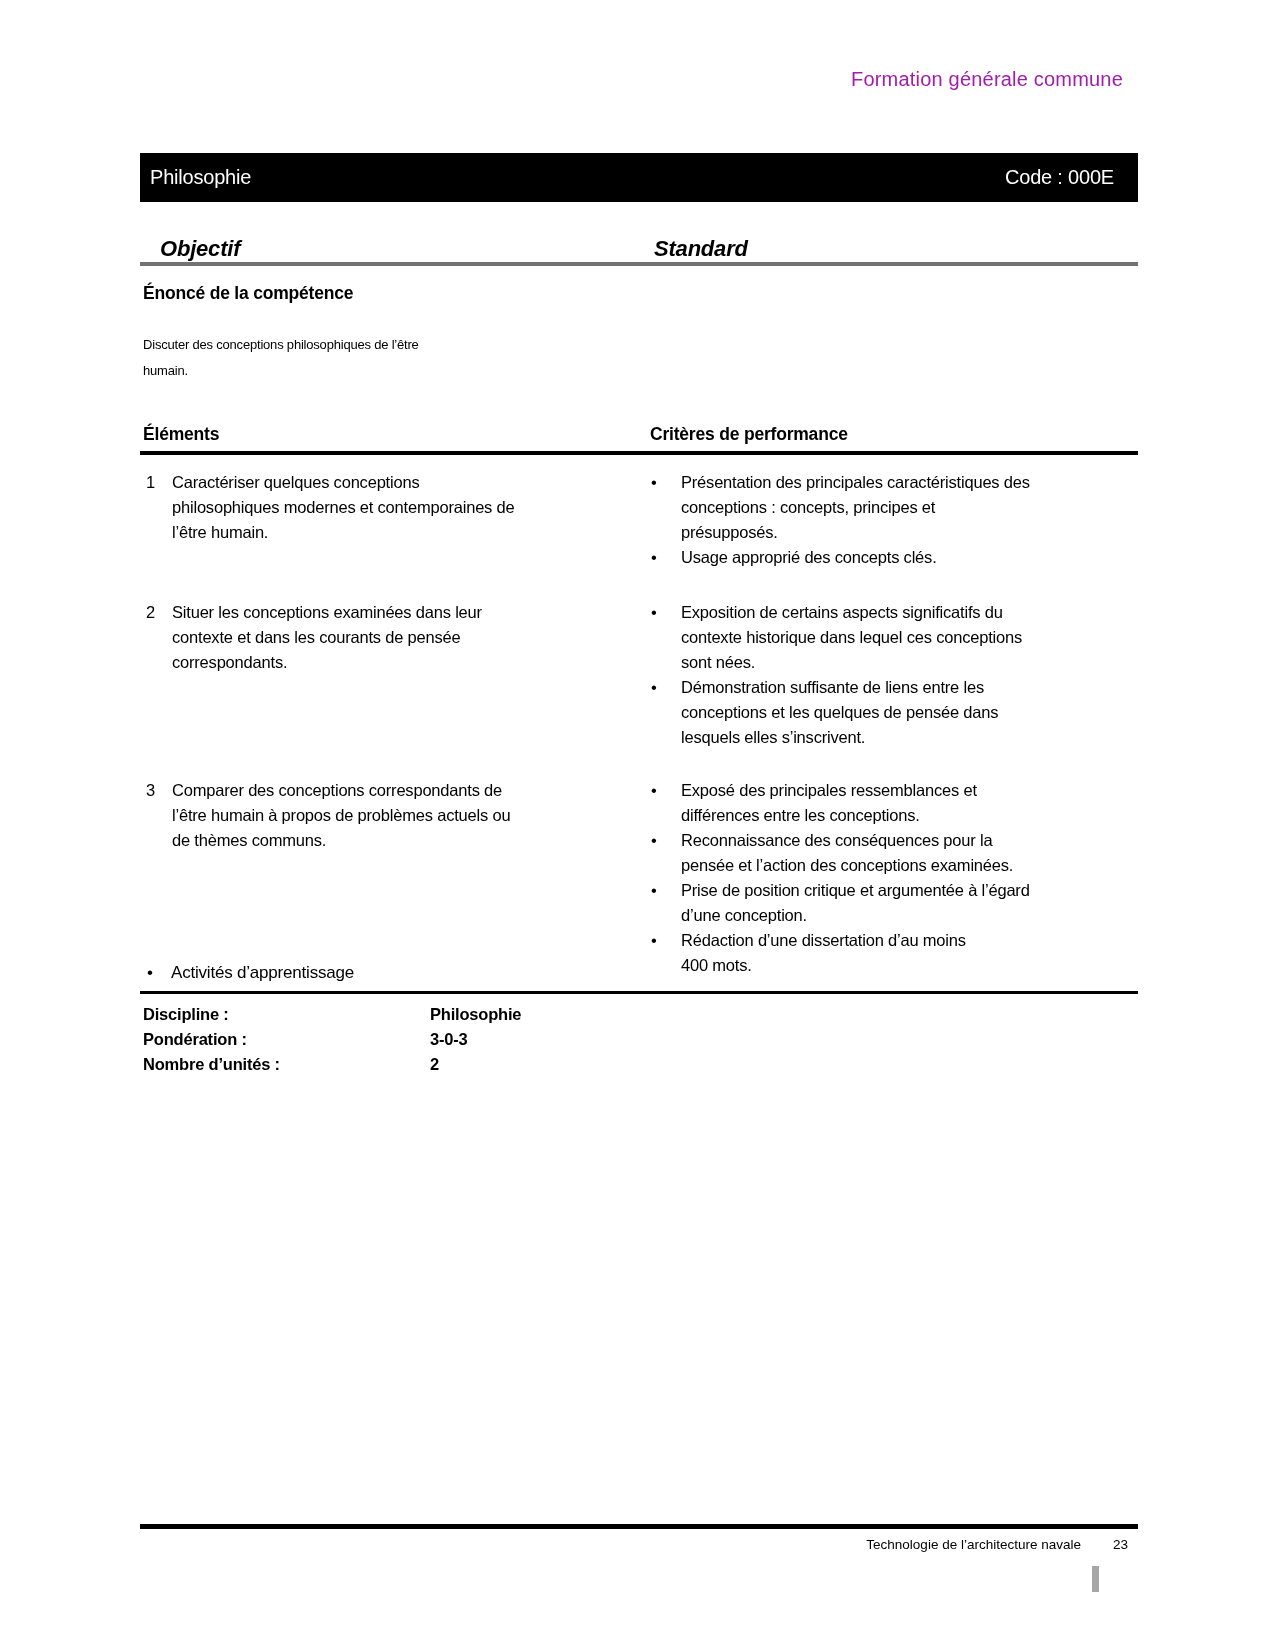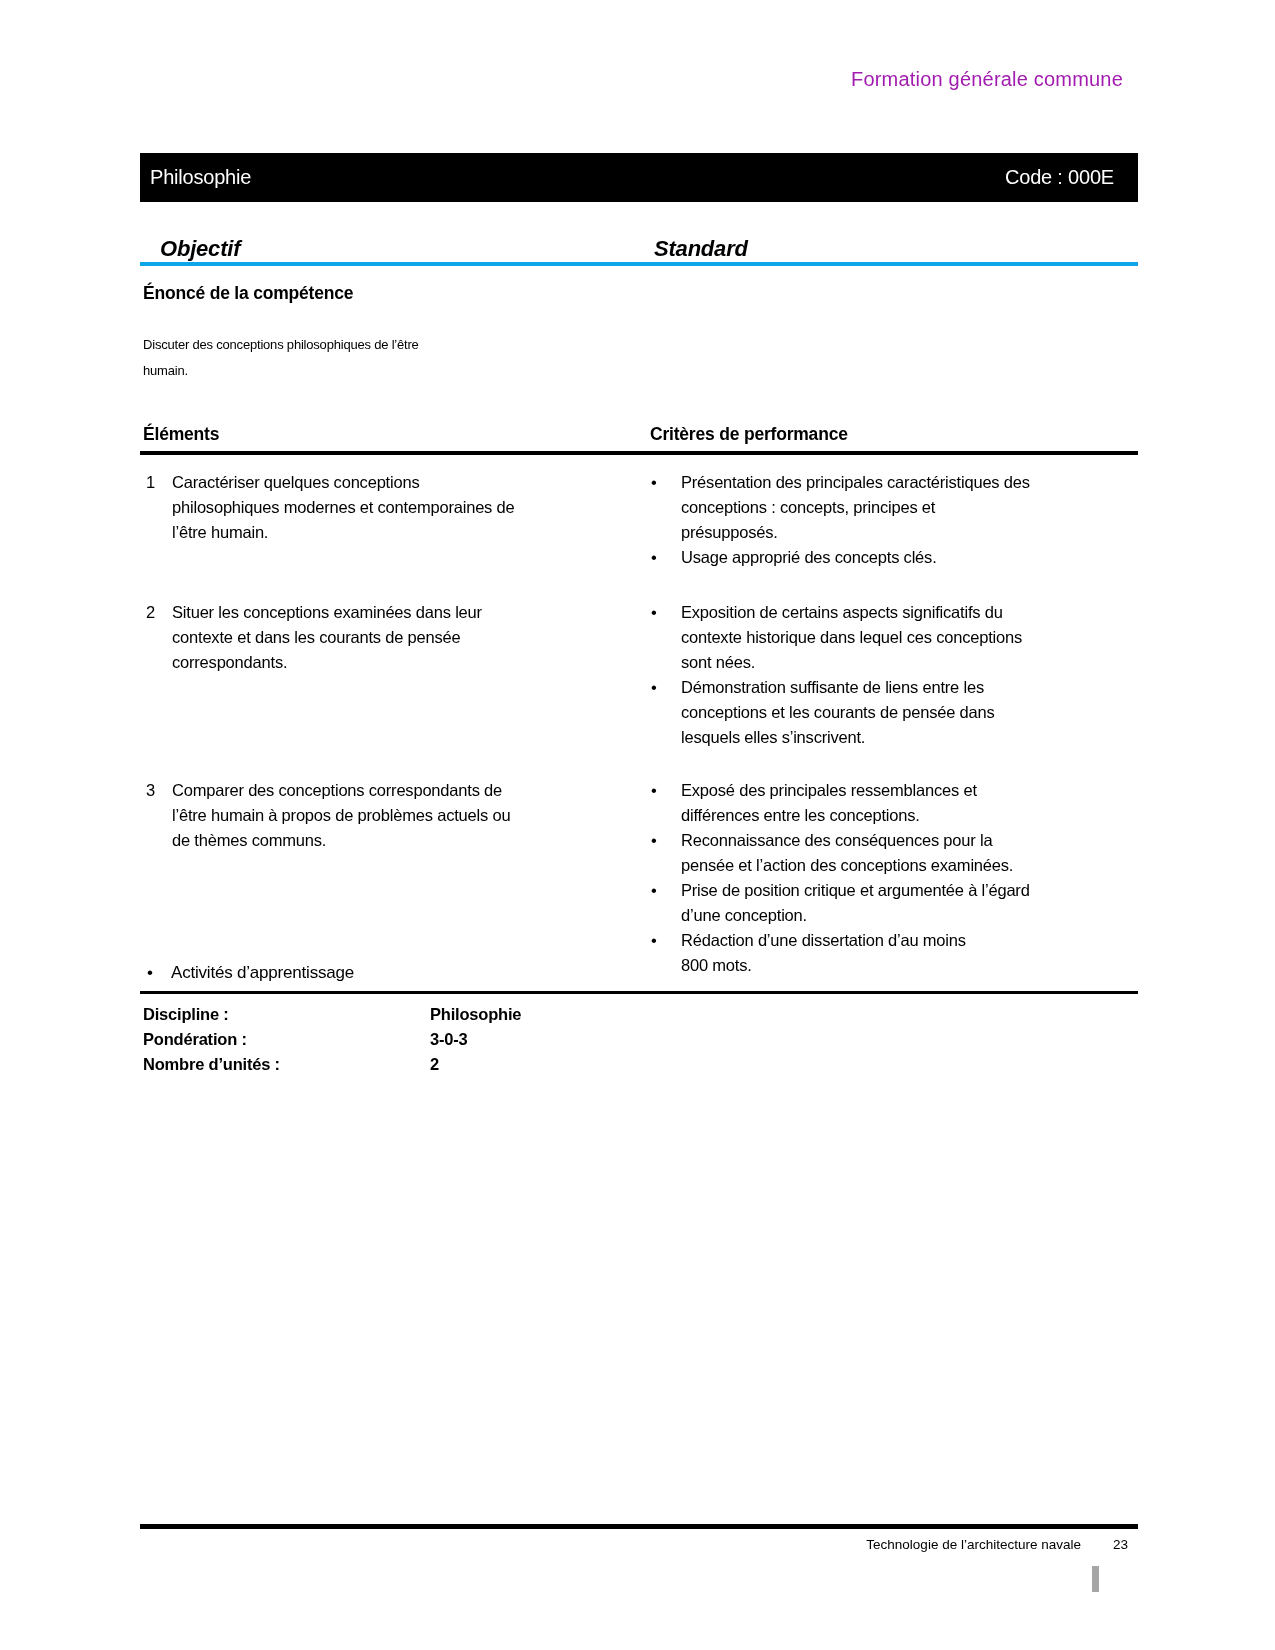--- a/index.html
+++ b/index.html
@@ -19,21 +19,21 @@
   }
   .title-bar{
     position:absolute;left:140px;top:153px;width:998px;height:49px;
     background:#000;color:#fff;
     display:flex;justify-content:space-between;align-items:center;
     box-sizing:border-box;padding:0 24px 0 10px;
     font-size:20px;
   }
   .obj-std-row{
     position:absolute;left:140px;top:231px;width:998px;
-    border-bottom:4px solid #0ea5e9;
+    border-bottom:4px solid #737373;
     height:31px;box-sizing:content-box;
     font-size:22px;font-weight:bold;font-style:italic;
   }
   .obj-std-row .obj{position:absolute;left:20px;top:5px;}
   .obj-std-row .std{position:absolute;left:514px;top:5px;}
   .competence-heading{
     position:absolute;left:143px;top:283px;
     font-size:17.5px;font-weight:bold;
   }
   .competence-statement{
@@ -151,21 +151,21 @@
       <div class="criteria-cell">
         <div class="bullet-item">
           <span class="bullet">•</span>
           <span class="crit-text">Exposition de certains aspects significatifs du
 contexte historique dans lequel ces conceptions
 sont nées.</span>
         </div>
         <div class="bullet-item">
           <span class="bullet">•</span>
           <span class="crit-text">Démonstration suffisante de liens entre les
-conceptions et les courants de pensée dans
+conceptions et les quelques de pensée dans
 lesquels elles s’inscrivent.</span>
         </div>
       </div>
     </div>
 
     <div class="row">
       <div class="element-cell">
         <span class="num">3</span>
         <span class="el-text">Comparer des conceptions correspondants de
 l’être humain à propos de problèmes actuels ou
@@ -183,21 +183,21 @@
 pensée et l’action des conceptions examinées.</span>
         </div>
         <div class="bullet-item">
           <span class="bullet">•</span>
           <span class="crit-text">Prise de position critique et argumentée à l’égard
 d’une conception.</span>
         </div>
         <div class="bullet-item">
           <span class="bullet">•</span>
           <span class="crit-text">Rédaction d’une dissertation d’au moins
-800 mots.</span>
+400 mots.</span>
         </div>
       </div>
     </div>
 
   </div>
 
   <div class="activities">
     <span class="bullet">•</span>
     <span>Activités d’apprentissage</span>
   </div>

